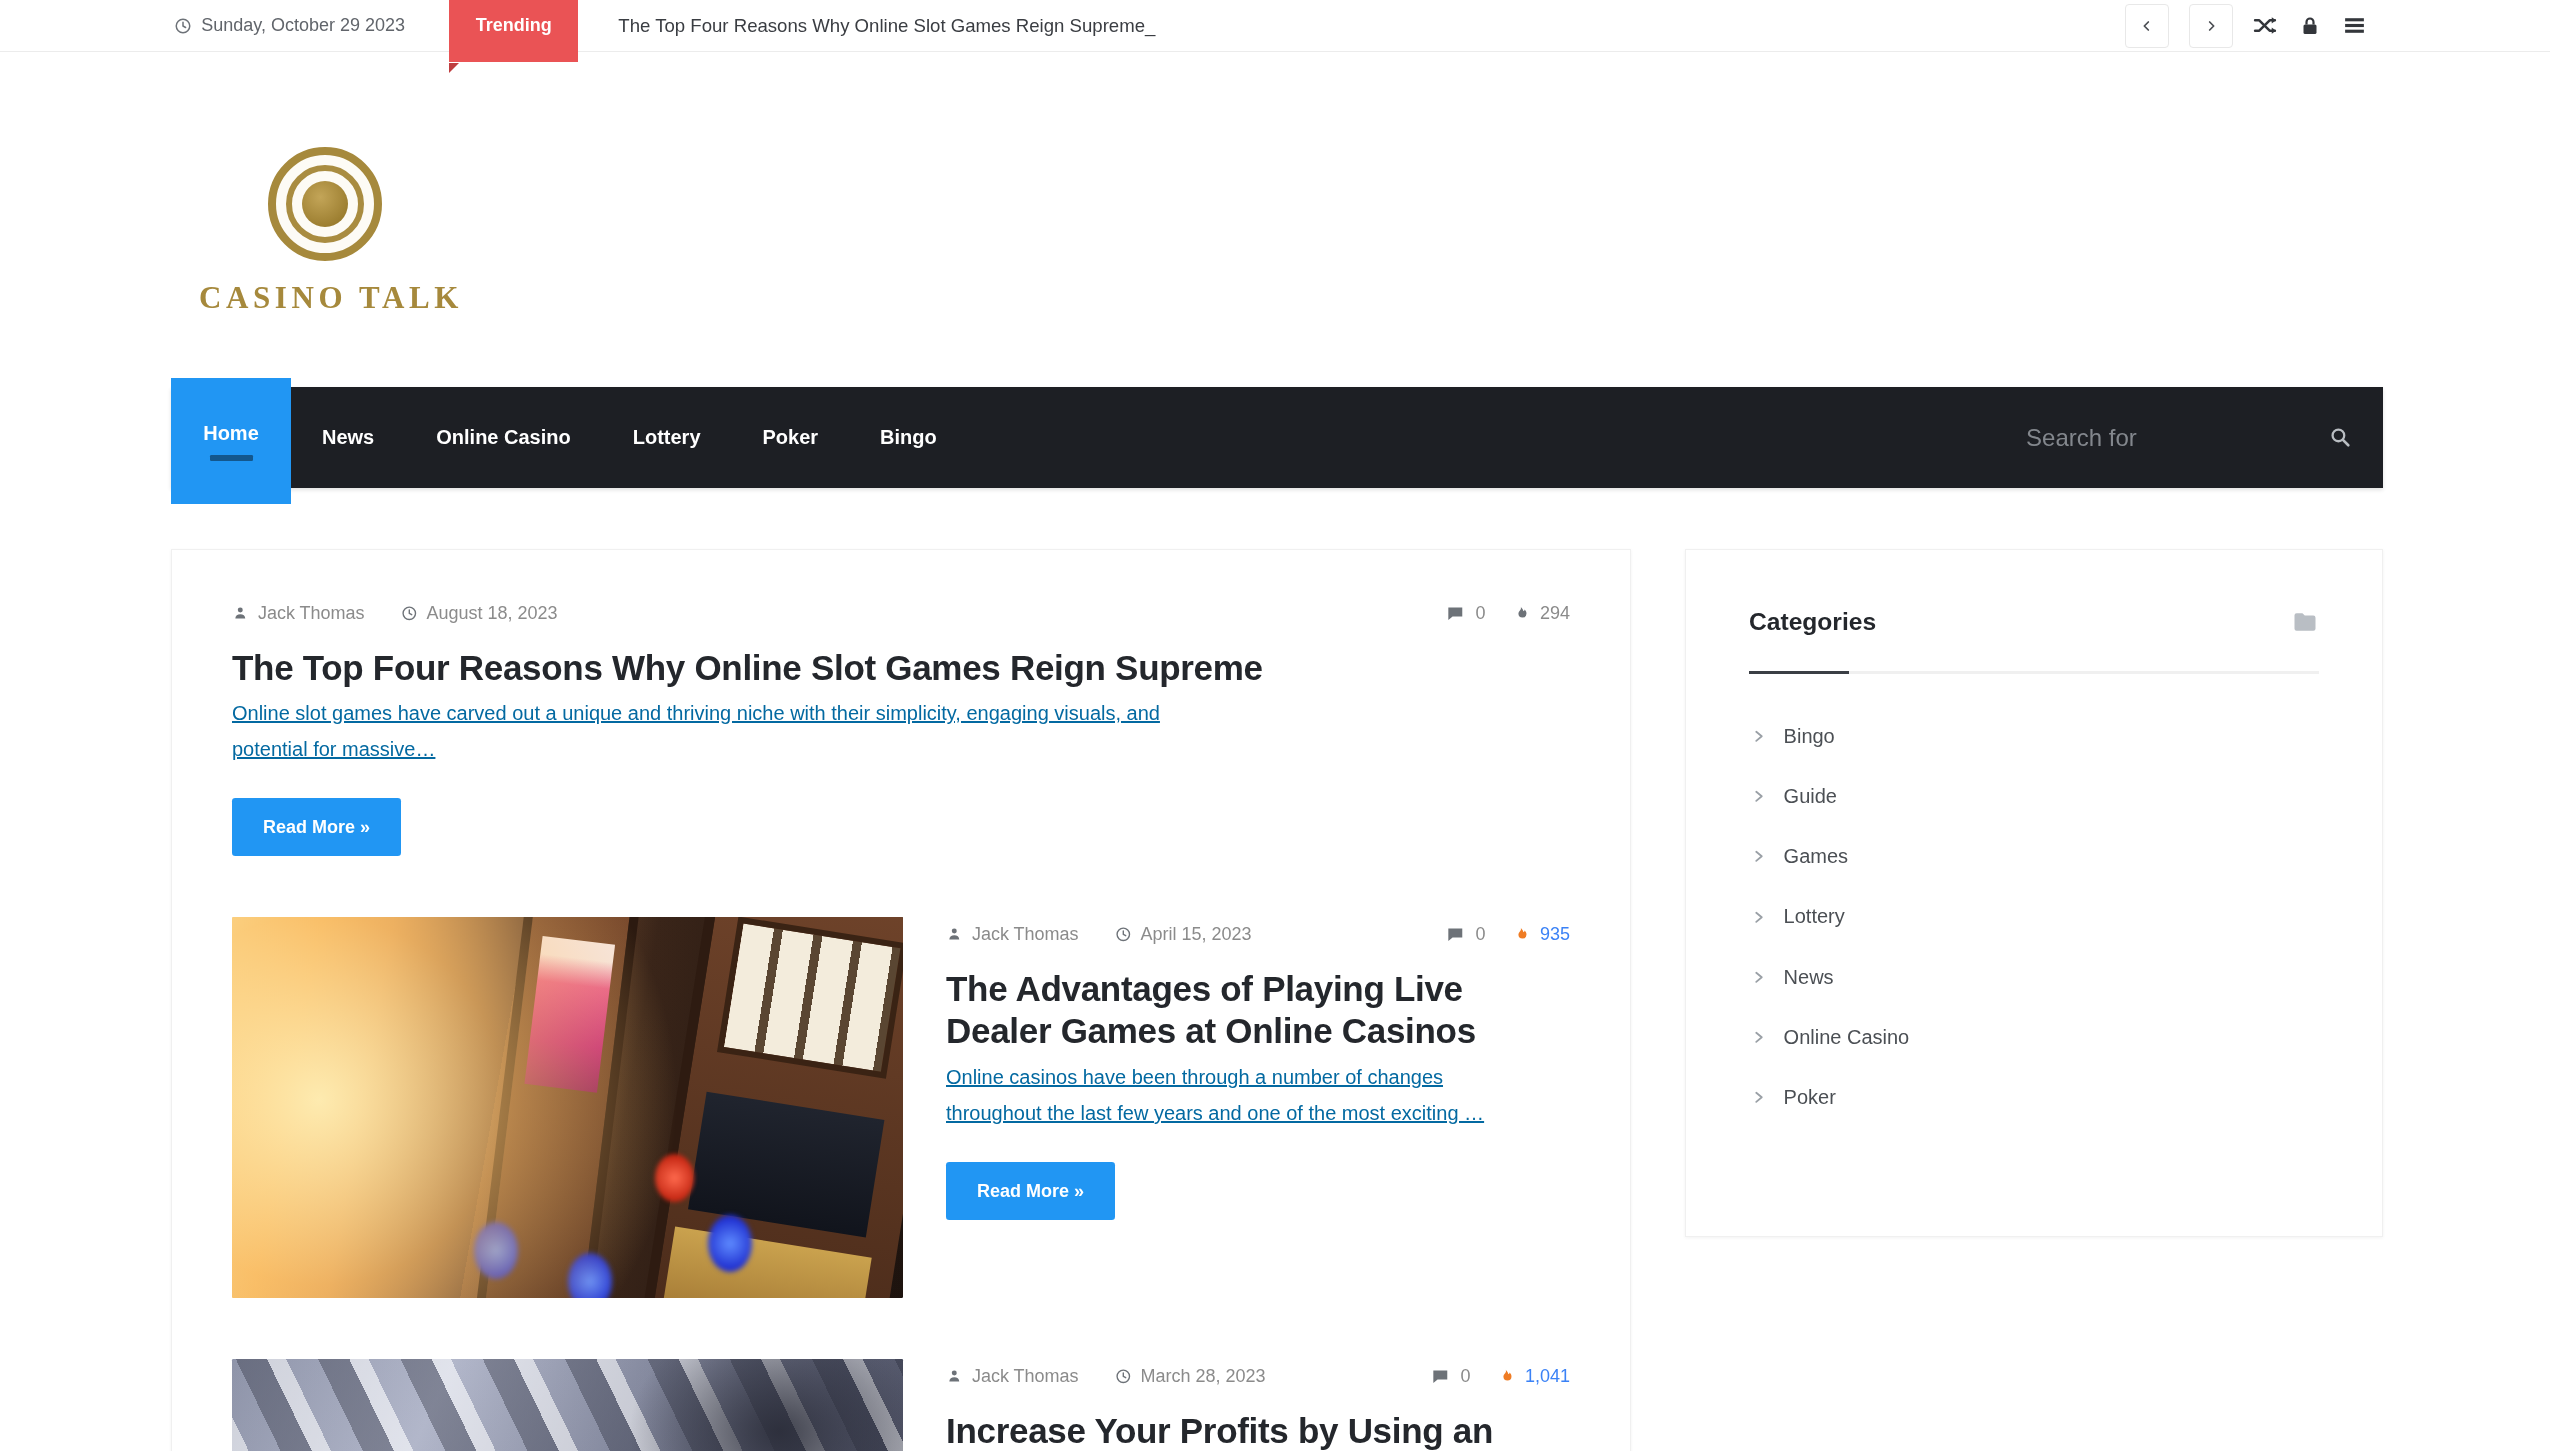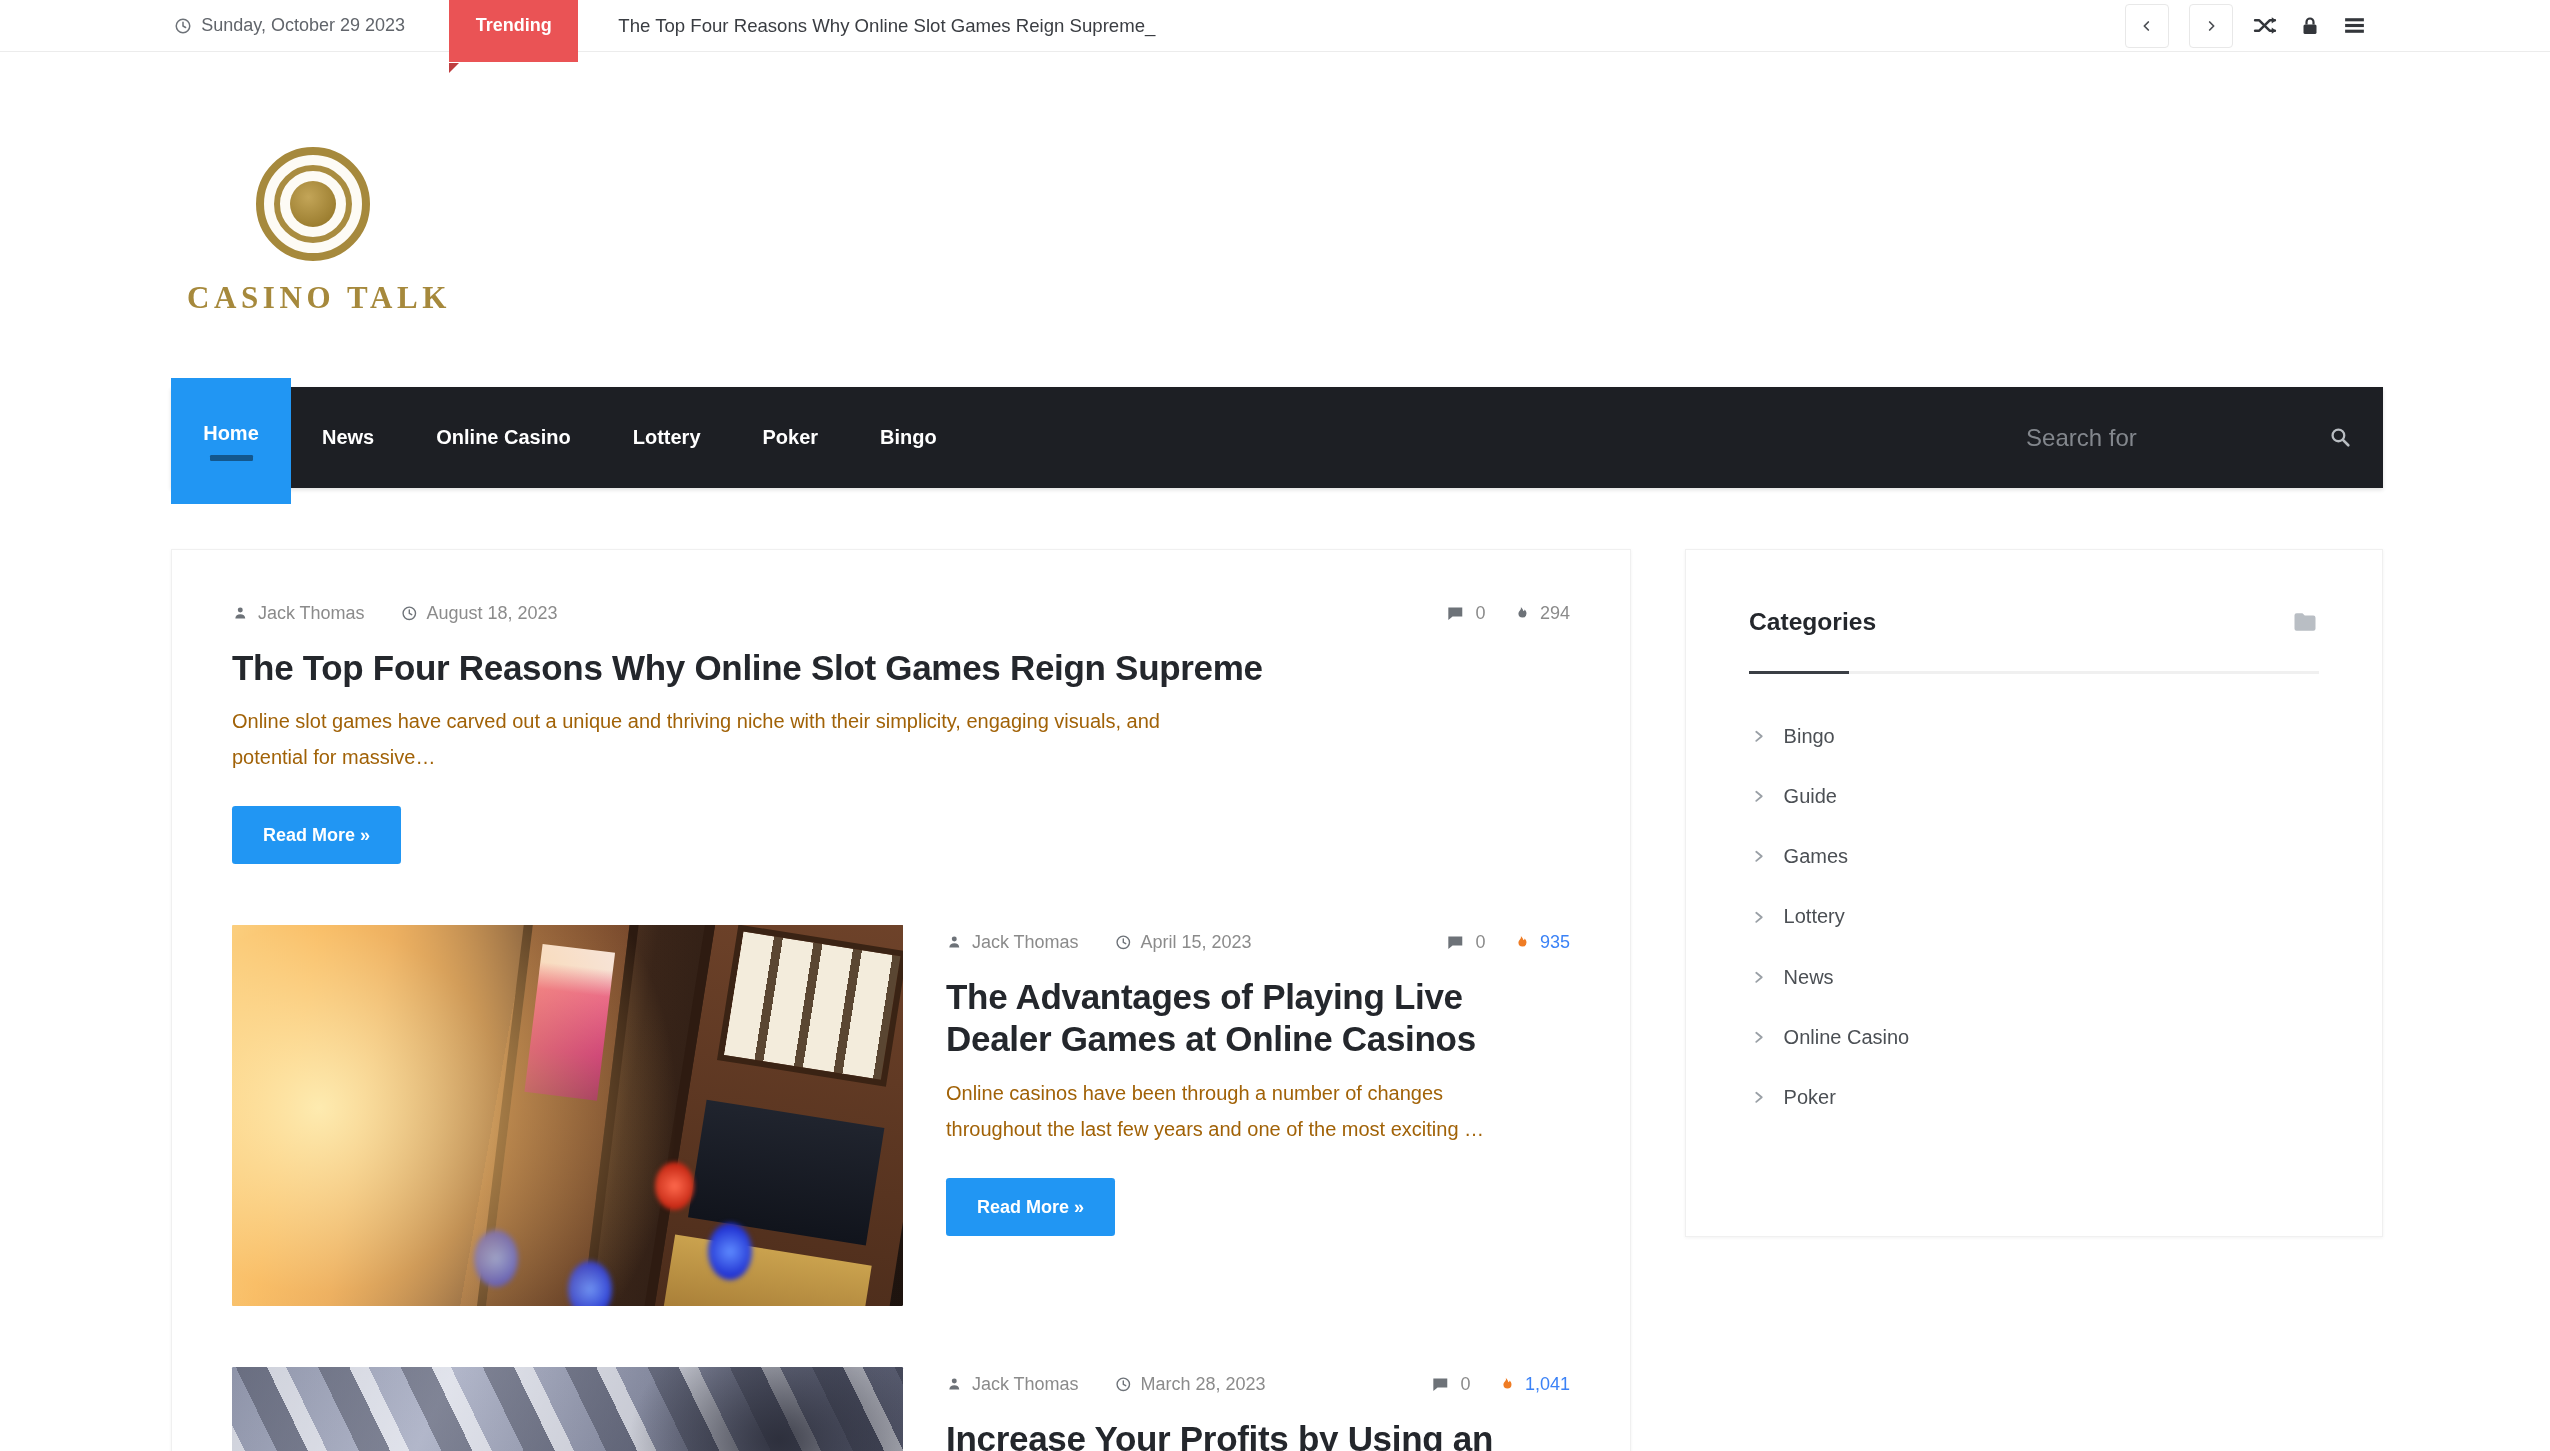--- a/index.html
+++ b/index.html
@@ -16,21 +16,21 @@
                      border-top:10.6px solid #bf3d3f; border-right:10.6px solid transparent; }
   .tb-headline { margin-left:40px; color:#3a3d42; font-size:18.6px; white-space:nowrap; overflow:hidden; flex:1; }
   .tb-right { display:flex; align-items:center; gap:20px; margin-left:26.6px; }
   .tb-sqbtn { width:44px; height:44px; border:1.3px solid #e8e8e8; border-radius:4px; background:#fff;
               display:flex; align-items:center; justify-content:center; color:#4a4d52; cursor:pointer; }
   .tb-ic { color:#33363b; display:flex; align-items:center; justify-content:center; cursor:pointer; }
   svg { display:block; }
 
   
   .header { position:absolute; top:74px; left:0; width:2550px; height:305px; background:#fff; }
-  .logo { position:absolute; left:187px; top:73px; width:252px; text-align:center; cursor:pointer; }
+  .logo { position:absolute; left:199px; top:73px; width:252px; text-align:center; cursor:pointer; }
   .emblem { width:114px; height:114px; margin:0 auto; border:8.6px solid #a6893c; border-radius:50%;
             display:flex; align-items:center; justify-content:center; background:#fdfbf5; }
   .emblem-mid { width:78px; height:78px; border:6.6px solid #a98c40; border-radius:50%;
                 display:flex; align-items:center; justify-content:center; background:#fdfbf5; }
   .emblem-core { width:46px; height:46px; border-radius:50%;
                  background:radial-gradient(circle at 40% 35%, #c3a558, #9b7d2f 75%); }
   .logo-text { margin-top:18.6px; font-family:"Liberation Serif", serif; font-weight:bold;
                font-size:31px; letter-spacing:4.6px; color:#a6893c; white-space:nowrap; }
 
   
@@ -56,21 +56,21 @@
   .meta-left { display:flex; align-items:center; gap:9.3px; }
   .meta-left .sep { width:17.3px; }
   .meta-right { margin-left:auto; display:flex; align-items:center; gap:10.6px; }
   .meta-ic { color:#6d7278; }
   .views-hot { color:#ef7c24 !important; }
   .num-hot { color:#3b82f6; }
   .author { cursor:pointer; }
 
   .post-title { margin-top:22.6px; font-size:35px; font-weight:bold; color:#24272c;
                 letter-spacing:-0.3px; line-height:1.22; cursor:pointer; }
-  .excerpt { margin-top:14px; font-size:20px; color:#a16207; line-height:1.8; }
+  .excerpt { margin-top:6px; font-size:20px; color:#0369a1; line-height:1.8;text-decoration:underline; }
   .excerpt-1 { max-width:1009px; }
   .excerpt-2 { max-width:551px; }
   .readmore { display:inline-block; margin-top:31px; background:#2196f3; color:#fff; font-size:18px;
               font-weight:bold; padding:18.6px 31px; border-radius:3.3px; border:none; cursor:pointer;
               font-family:"Liberation Sans", sans-serif; }
 
   .post-split { display:flex; gap:43px; margin-top:61px; }
   .post-body { flex:1; min-width:0; padding-top:6.6px; }
 
   

